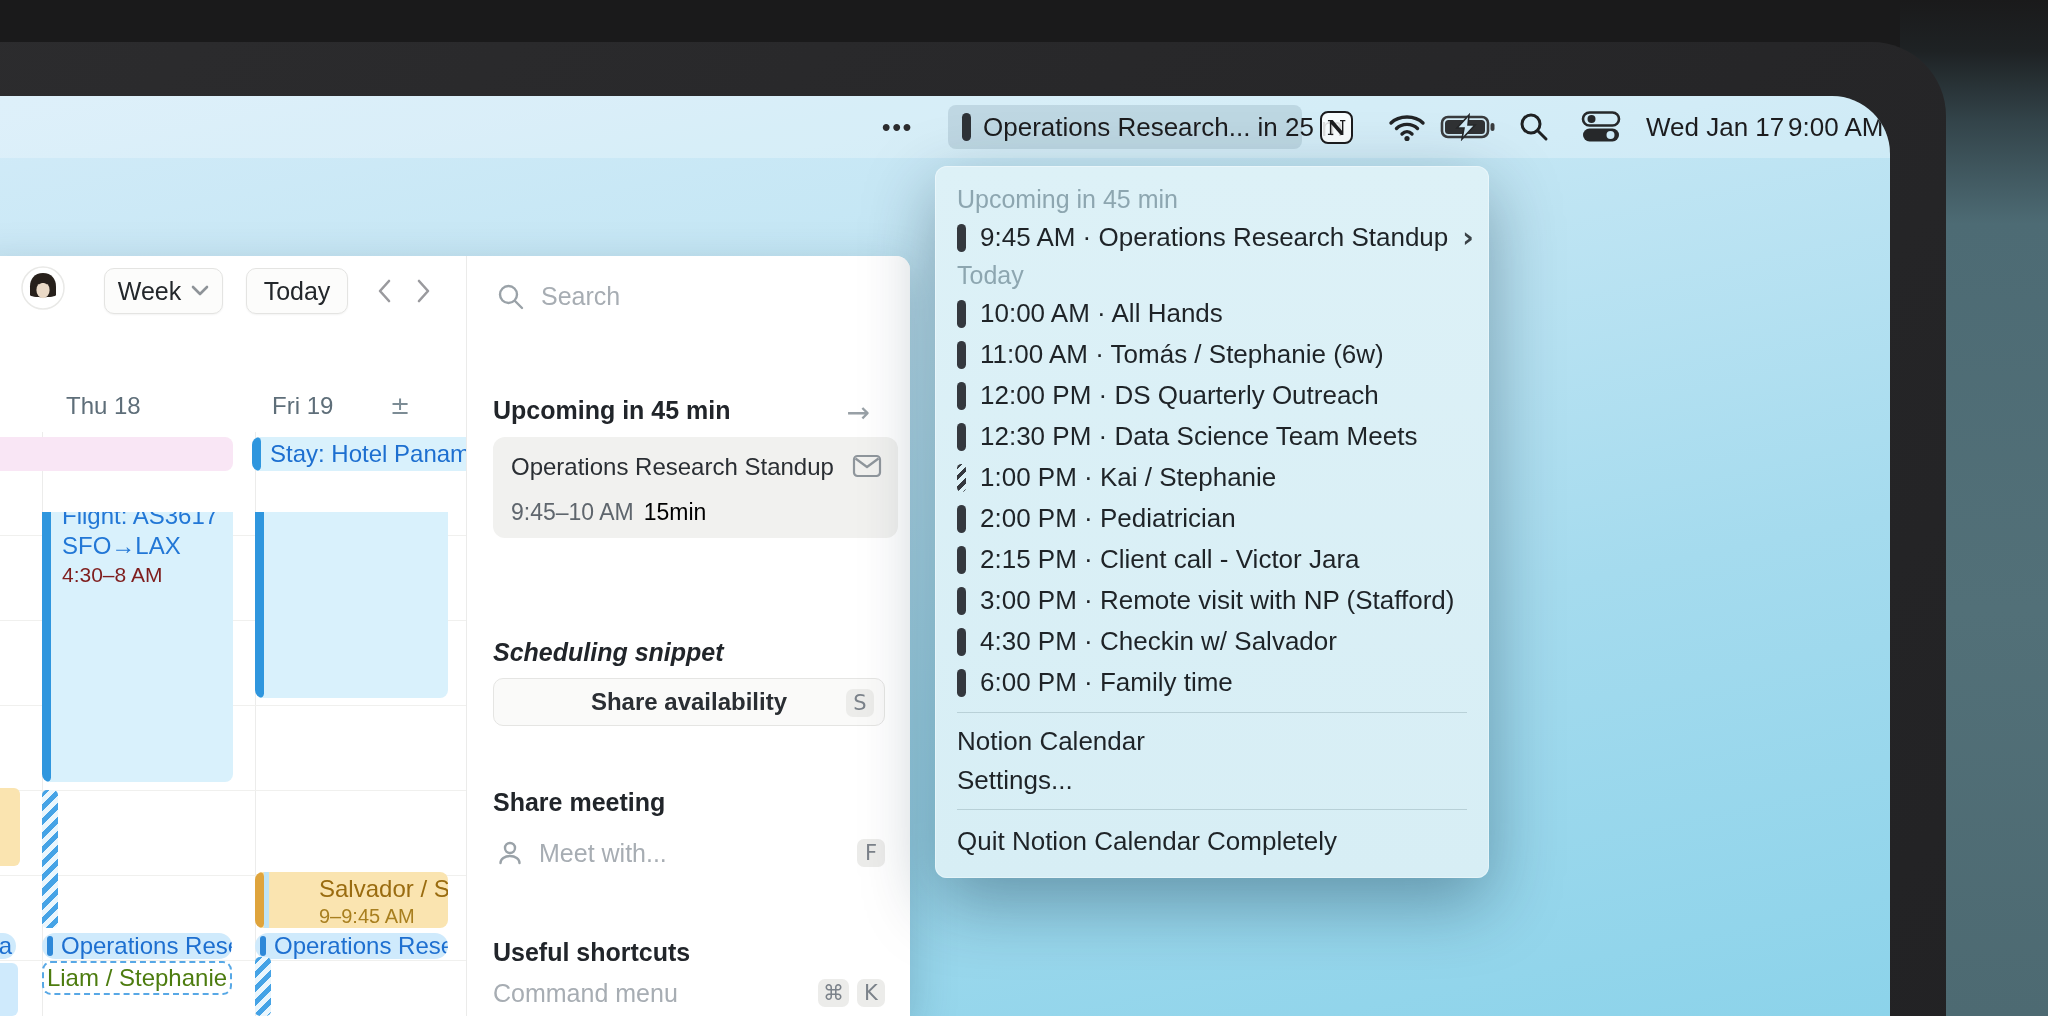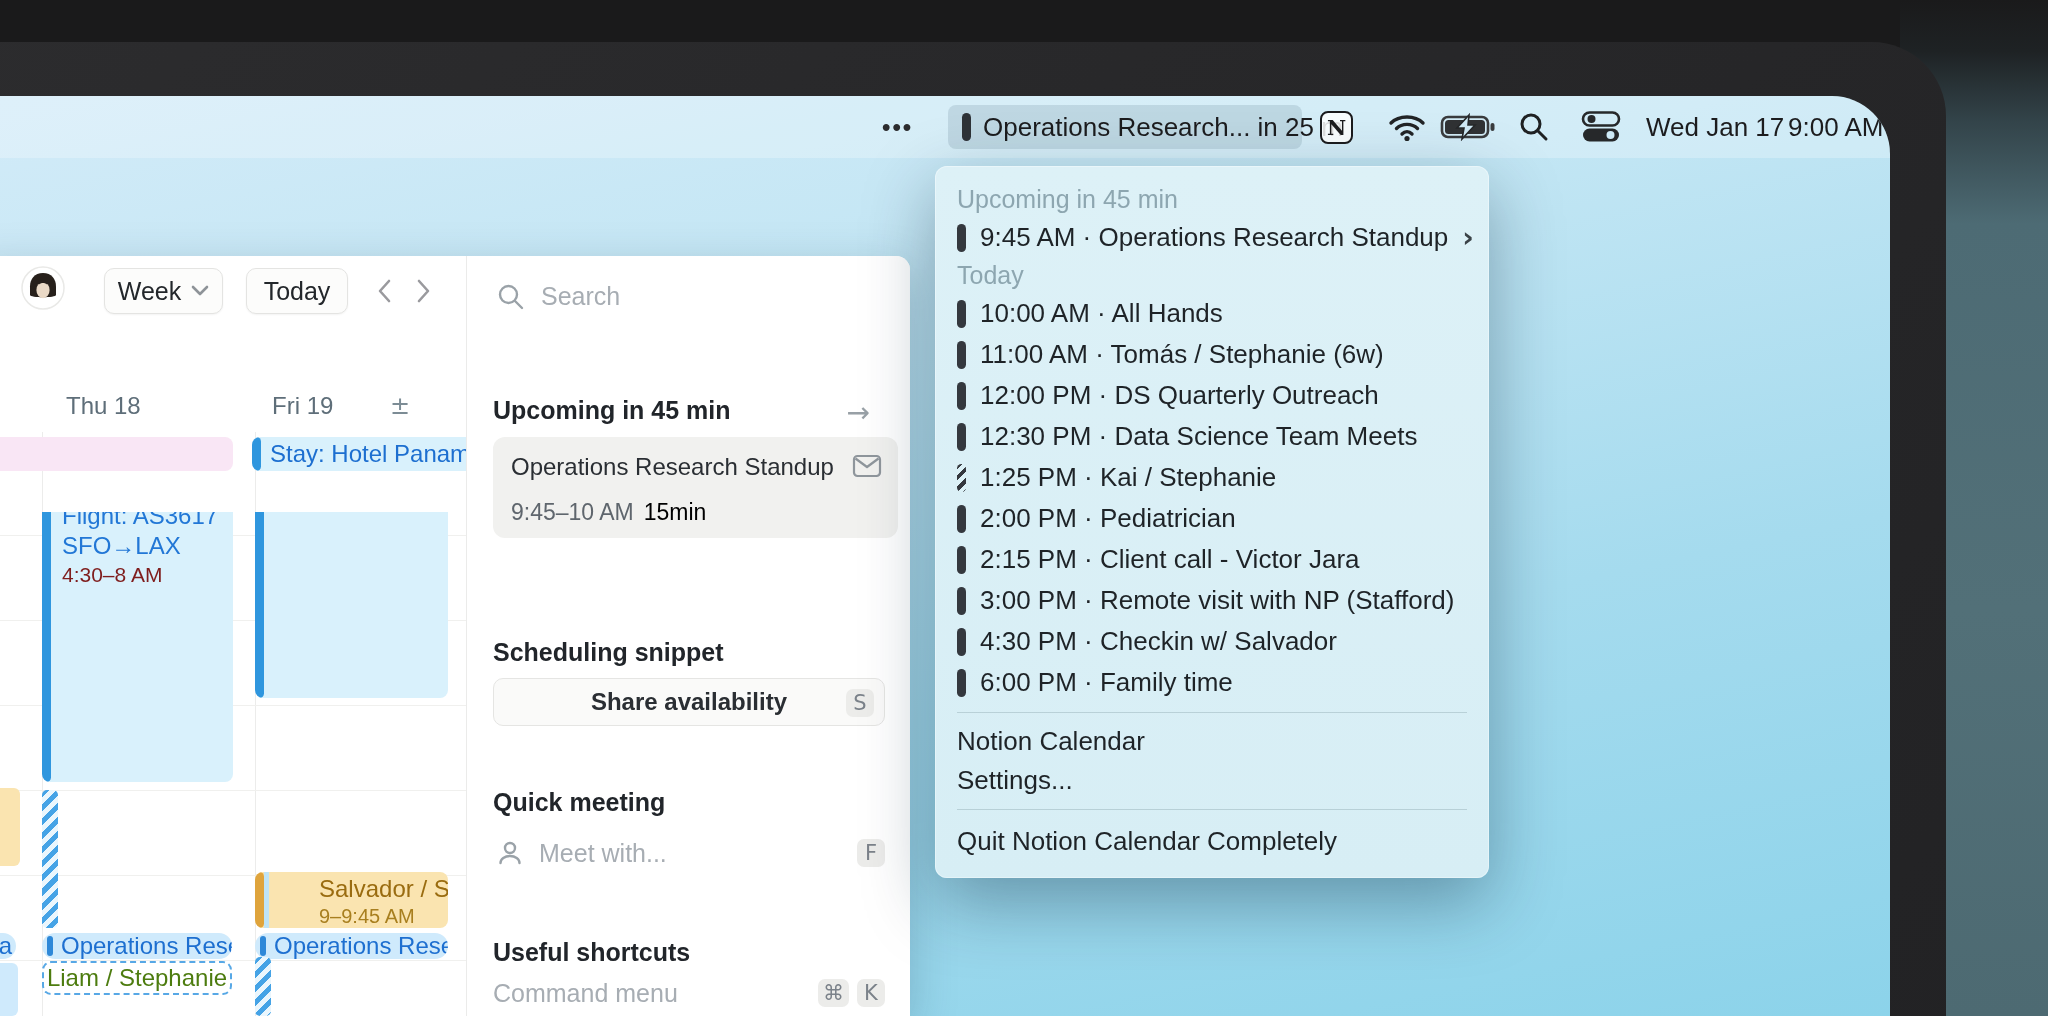--- a/index.html
+++ b/index.html
@@ -328,27 +328,27 @@
             <span>9:45–10 AM</span><span class="dur">15min</span>
           </div>
           <div class="env">
             <svg width="30" height="26" viewBox="0 0 30 26">
               <rect x="2" y="3" width="26" height="20" rx="3.5" fill="none" stroke="#8f969c" stroke-width="2.2"></rect>
               <path d="M3.5 5.5 L15 14 L26.5 5.5" fill="none" stroke="#8f969c" stroke-width="2.2" stroke-linejoin="round"></path>
             </svg>
           </div>
         </div>
 
-        <div class="sb-head" style="top:382px;">Scheduling snippet</div>
+        <div class="sb-head" style="top:382px;font-style:italic;">Scheduling snippet</div>
         <div class="share-btn">
           <span class="lbl">Share availability</span>
           <span class="key">S</span>
         </div>
 
-        <div class="sb-head" style="top:532px;">Quick meeting</div>
+        <div class="sb-head" style="top:532px;">Share meeting</div>
         <div class="meet-row">
           <svg width="26" height="26" viewBox="0 0 26 26">
             <circle cx="13" cy="8" r="5" fill="none" stroke="#9aa2a8" stroke-width="2.4"></circle>
             <path d="M3.5 23 a9.5 7 0 0 1 19 0" fill="none" stroke="#9aa2a8" stroke-width="2.4" stroke-linecap="round"></path>
           </svg>
           <span class="ph">Meet with...</span>
           <span class="key">F</span>
         </div>
 
         <div class="sb-head" style="top:682px;">Useful shortcuts</div>
@@ -382,21 +382,21 @@
       <div class="dd-row">
         <span class="bar"></span>
         <span class="dd-label">12:00 PM · DS Quarterly Outreach</span>
       </div>
       <div class="dd-row">
         <span class="bar"></span>
         <span class="dd-label">12:30 PM · Data Science Team Meets</span>
       </div>
       <div class="dd-row">
         <span class="bar striped"></span>
-        <span class="dd-label">1:25 PM · Kai / Stephanie</span>
+        <span class="dd-label">1:00 PM · Kai / Stephanie</span>
       </div>
       <div class="dd-row">
         <span class="bar"></span>
         <span class="dd-label">2:00 PM · Pediatrician</span>
       </div>
       <div class="dd-row">
         <span class="bar"></span>
         <span class="dd-label">2:15 PM · Client call - Victor Jara</span>
       </div>
       <div class="dd-row">

